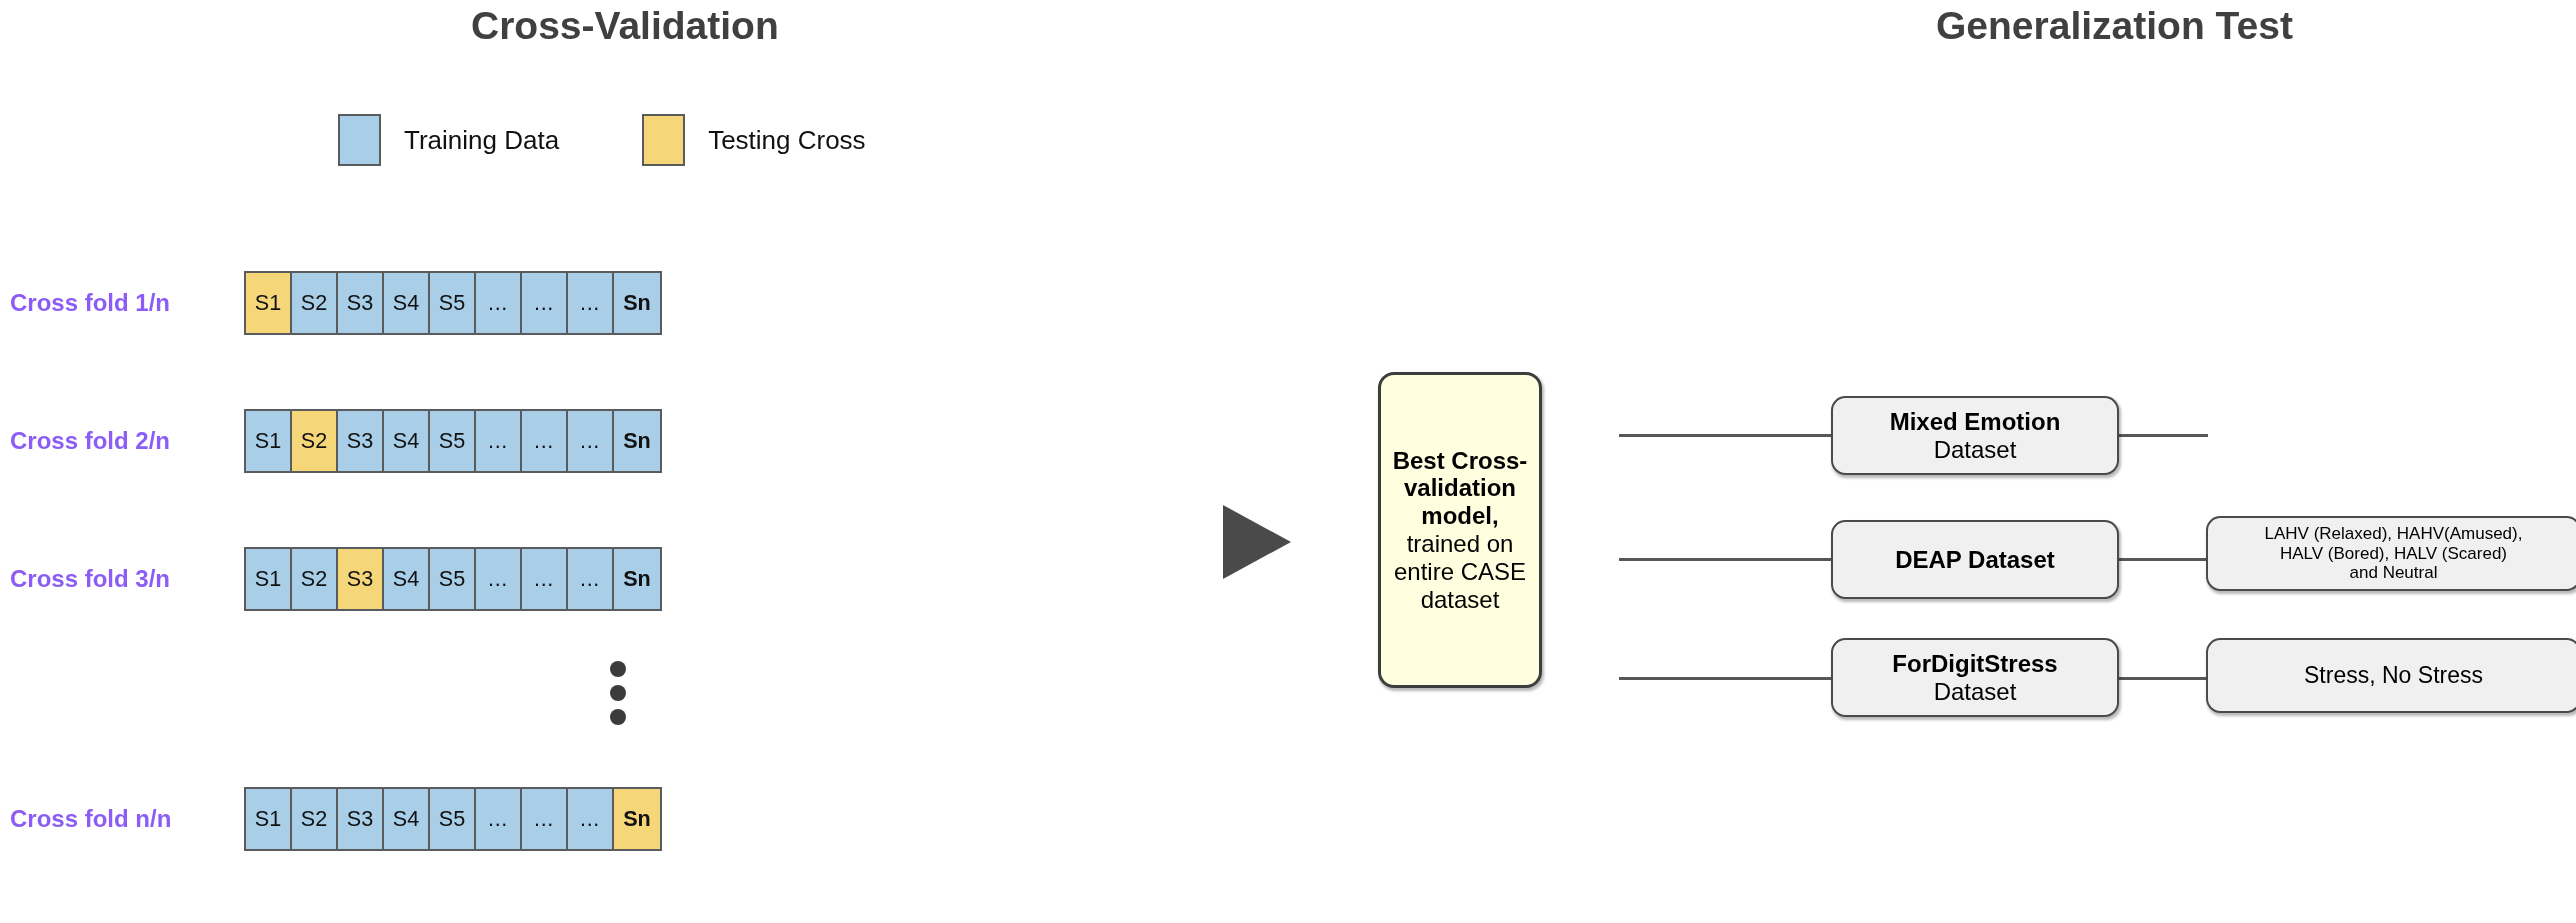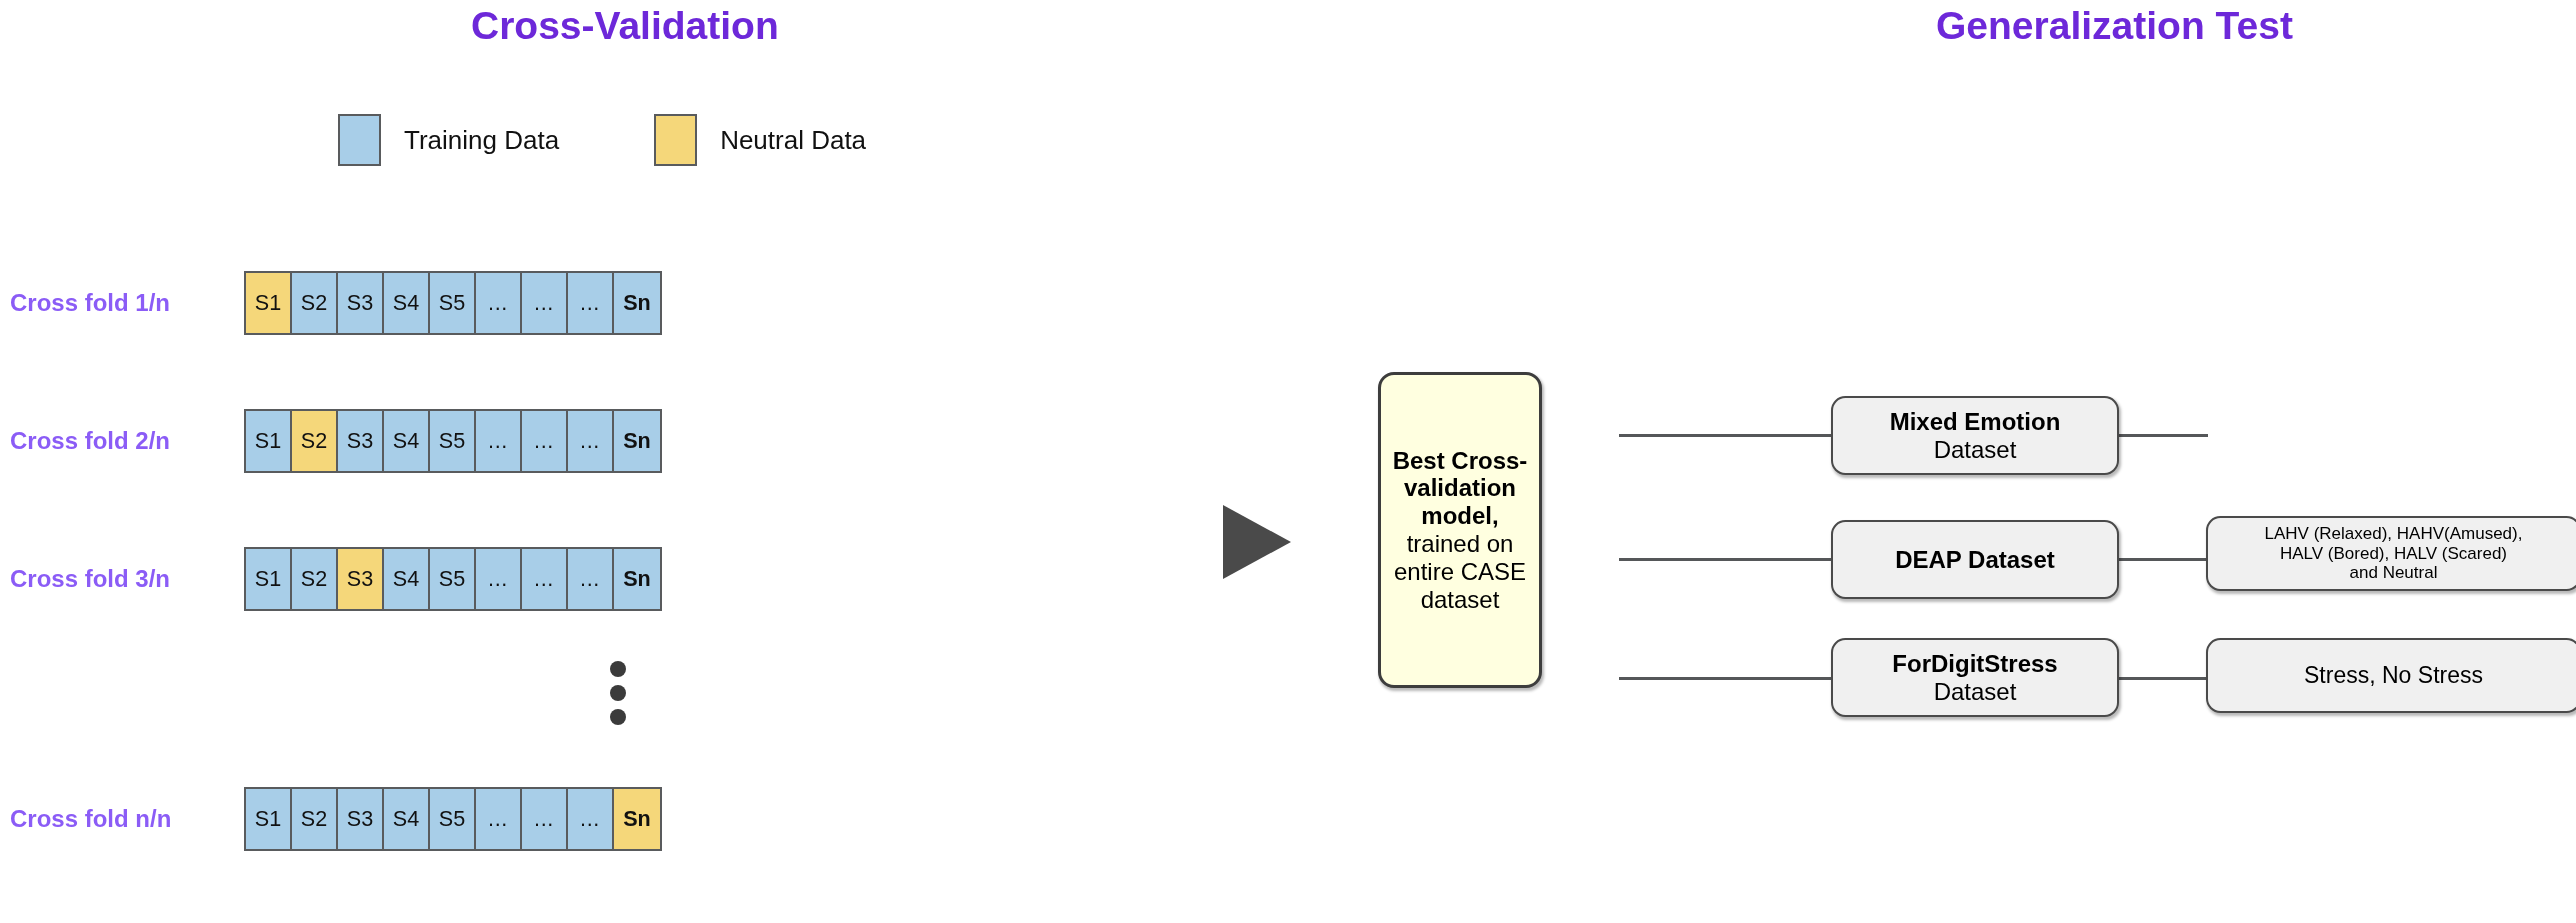--- a/index.html
+++ b/index.html
@@ -17,33 +17,33 @@
     color: #000000;
   }
 
   
   .panel-title {
     position: absolute;
     font-size: 39px;
     font-weight: bold;
     letter-spacing: 0px;
     white-space: nowrap;
-    color: #6d28d9;
+    color: #404040;
   }
   #cv-title  { left: 471px; top: 4.3px; }
   #gt-title  { left: 1918px; top: 4.3px; }
 
   
   .legend {
     position: absolute;
     left: 338px;
     top: 114px;
     display: flex;
     align-items: center;
-    gap: 12px;
+    gap: 0px;
   }
   .legend-entry {
     display: flex;
     align-items: center;
   }
   .legend-entry + .legend-entry { margin-left: 83px; }
   .legend-swatch {
     width: 43px;
     height: 52px;
     border: 2.2px solid #595b5d;
@@ -217,21 +217,21 @@
 
 <div class="panel-title" id="cv-title">Cross-Validation</div>
 
 <div class="legend" id="cv-legend">
   <div class="legend-entry">
     <span class="legend-swatch training"></span>
     <span class="legend-label">Training Data</span>
   </div>
   <div class="legend-entry">
     <span class="legend-swatch testing"></span>
-    <span class="legend-label">Neutral Data</span>
+    <span class="legend-label">Testing Cross</span>
   </div>
 </div>
 
 <div class="fold-row" id="fold-row-0">
   <div class="fold-label">Cross fold 1/n</div>
   <div class="fold-strip">
     <div class="fold-cell testing">S1</div>
     <div class="fold-cell">S2</div>
     <div class="fold-cell">S3</div>
     <div class="fold-cell">S4</div>

